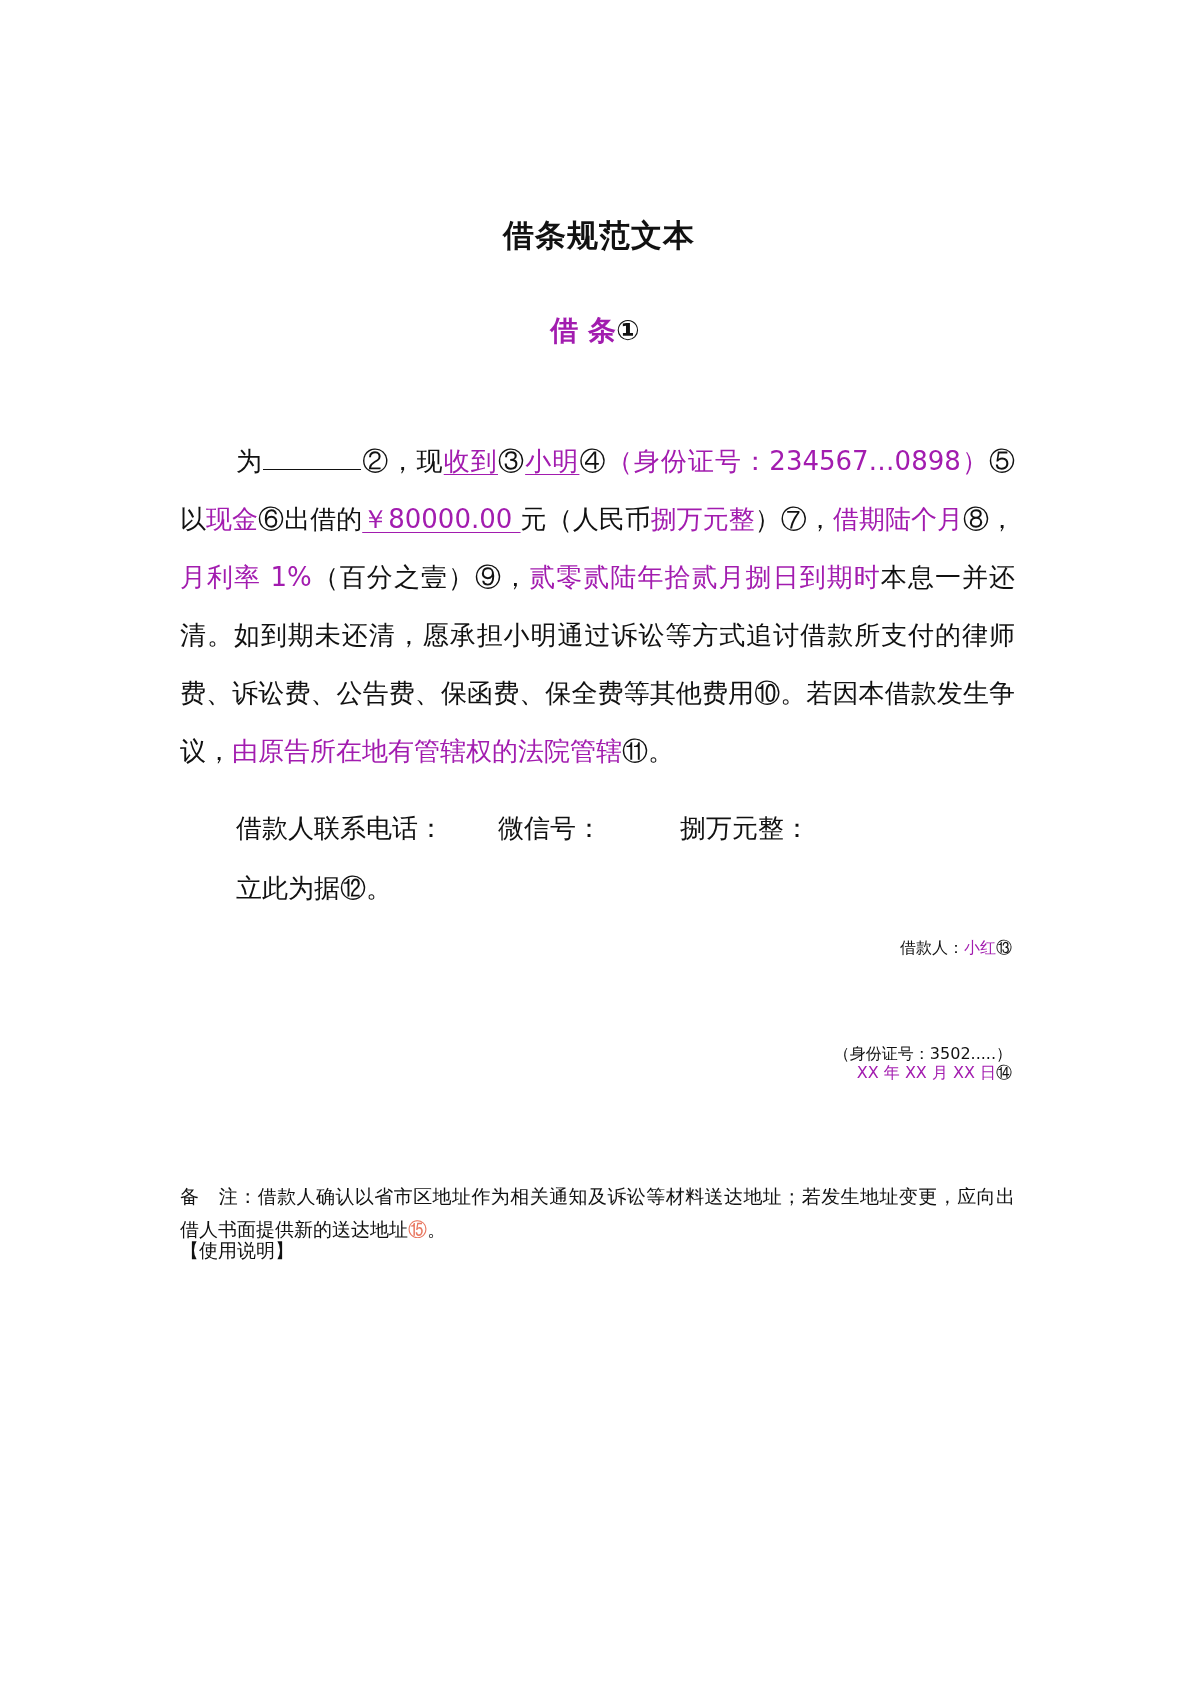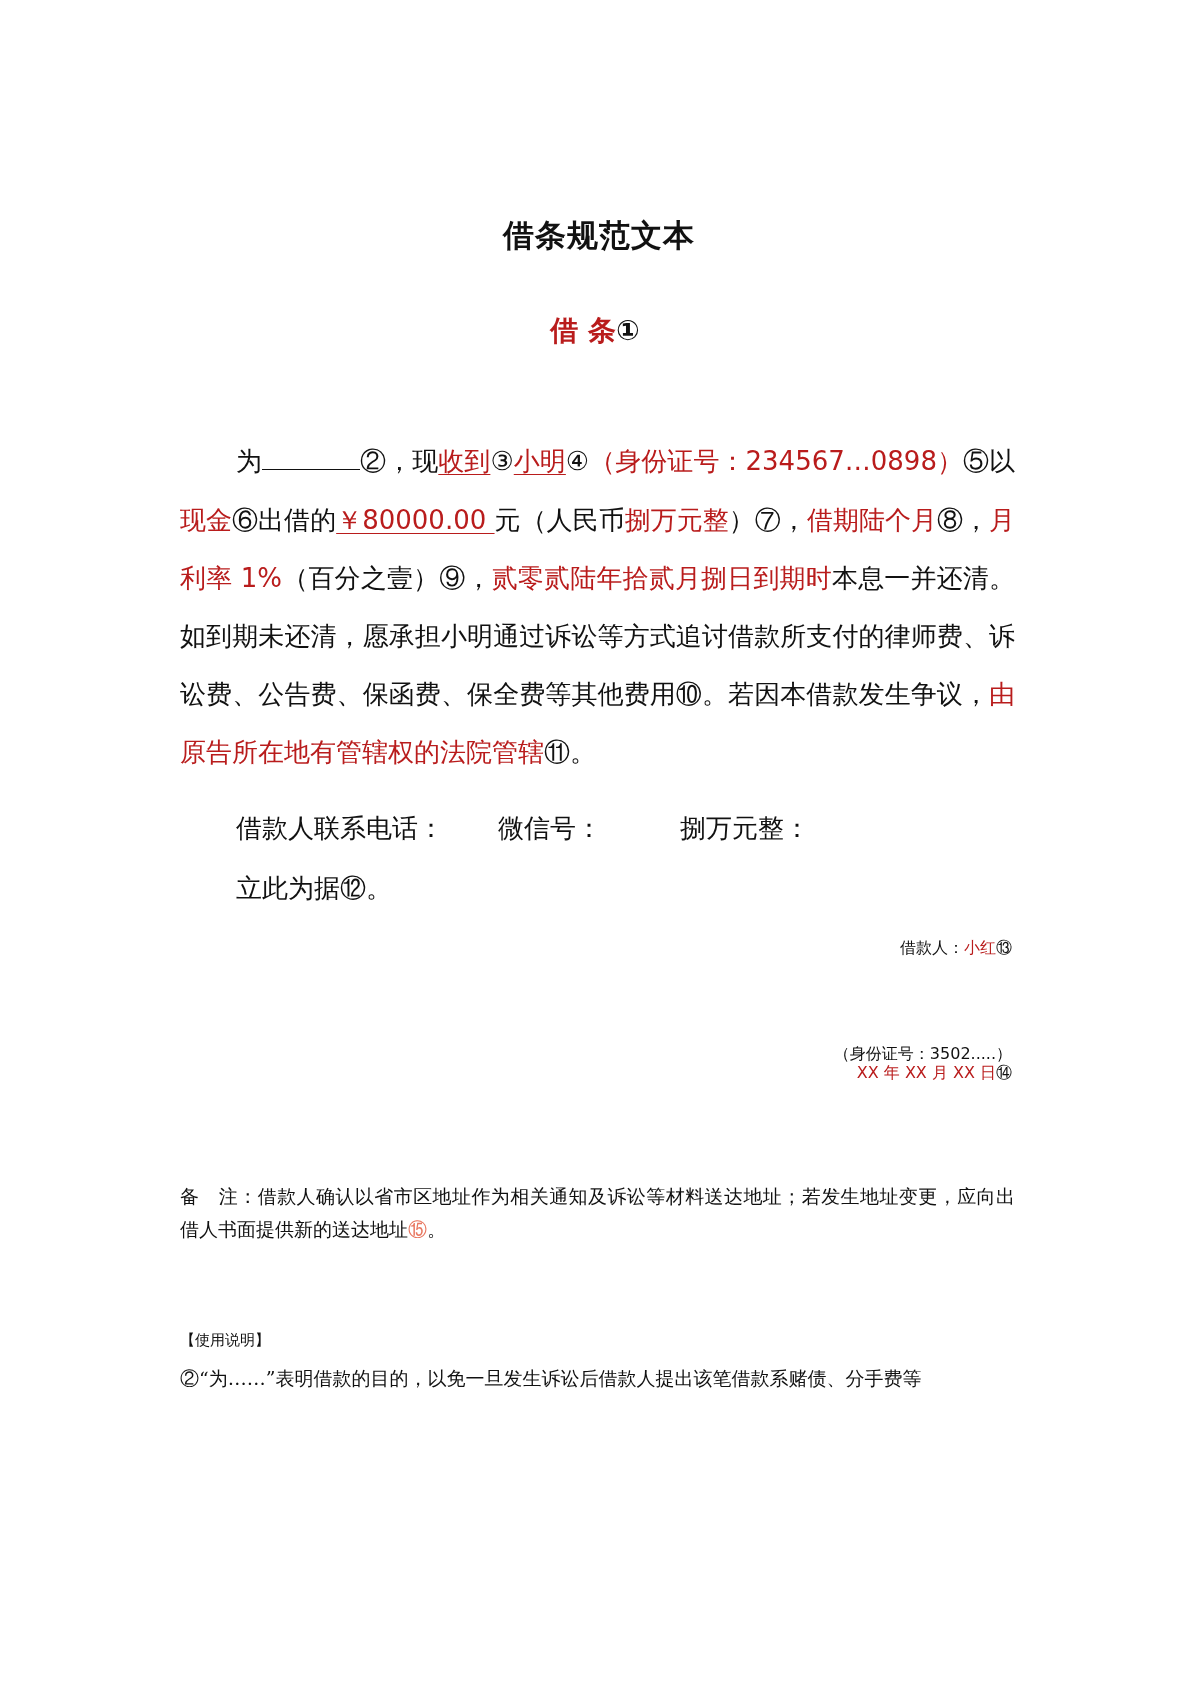--- a/index.html
+++ b/index.html
@@ -5,38 +5,38 @@
   html, body { margin:0; padding:0; background:#ffffff; }
   body { width:1190px; height:1683px; position:relative; overflow:hidden;
          font-family:"DejaVu Serif","Liberation Serif",serif; color:#111; }
   .page { position:absolute; left:0; top:0; width:1190px; height:1683px; }
   .title { position:absolute; top:215px; left:4px; width:1190px; text-align:center;
            font-family:"DejaVu Sans","Liberation Sans",sans-serif; font-weight:bold;
            font-size:31px; letter-spacing:1px; }
   .subtitle { position:absolute; top:312px; left:0; width:1190px; text-align:center;
               font-family:"DejaVu Sans","Liberation Sans",sans-serif; font-weight:bold;
               font-size:28px; }
-  .red { color:#b91c1c; }
+  .red { color:#a21caf; }
   .blk { color:#111; }
-  .ul { text-decoration:underline; text-decoration-thickness:1px; text-underline-offset:4px;font-family:Liberation Serif, serif; }
+  .ul { text-decoration:underline; text-decoration-thickness:1px; text-underline-offset:4px; }
   .body-text { position:absolute; left:180px; width:835px; top:432px;
                font-size:26px; line-height:58px; text-align:justify; }
   .body-text p { margin:0; }
   .indent { text-indent:56px; }
   .blank { display:inline-block; width:98px; border-bottom:1.5px solid #111; height:20px; vertical-align:baseline; }
   .num { font-family:"DejaVu Sans","Liberation Sans",sans-serif;margin-top:44px; }
   .contact { position:absolute; left:236px; top:808px; font-size:26px; line-height:40px; white-space:pre; }
   .contact span { display:inline-block; }
   .therefore { position:absolute; left:236px; top:868px; font-size:26px; line-height:40px; }
   .sig { position:absolute; right:178px; font-size:16px; line-height:40px; text-align:right; white-space:nowrap; }
   .sig1 { top:928px; } .sig2 { top:990px; } .sig3 { top:1053px; }
   .remark { position:absolute; left:180px; width:835px; top:1180px; font-size:19px; line-height:33px; text-align:justify; }
   .remark p { margin:0; }
   .faded { color:#e8765f; }
-  .usage-head { position:absolute; left:180px; top:1326px; font-size:15px; line-height:28px; }
+  .usage-head { position:absolute; left:180px; top:1236px; font-size:19px; line-height:28px; }
   .usage { position:absolute; left:180px; width:835px; top:1364px; font-size:19px; line-height:29px; text-align:justify; }
   .usage p { margin:0; }
 </style>
 </head>
 <body>
 
 <div class="page">
 
   <div class="title">借条规范文本</div>
 
@@ -58,16 +58,15 @@
 
   <div class="sig sig3"><span class="red num">XX 年 XX 月 XX 日</span><span>⑭</span></div>
 
   <div class="remark">
     <p><span>备　注：</span><span>借款人确认以省市区地址作为相关通知及诉讼等材料送达地址；若发生地址变更，应向出借人书面提供新的送达地址</span><span class="faded">⑮</span><span>。</span></p>
   </div>
 
   <div class="usage-head">【使用说明】</div>
 
   <div class="usage">
-    <p>②“为……”表明借款的目的，以免一旦发生诉讼后借款人提出该笔借款系赌债、分手费等</p>
   </div>
 
 </div>
 
 </body></html>

